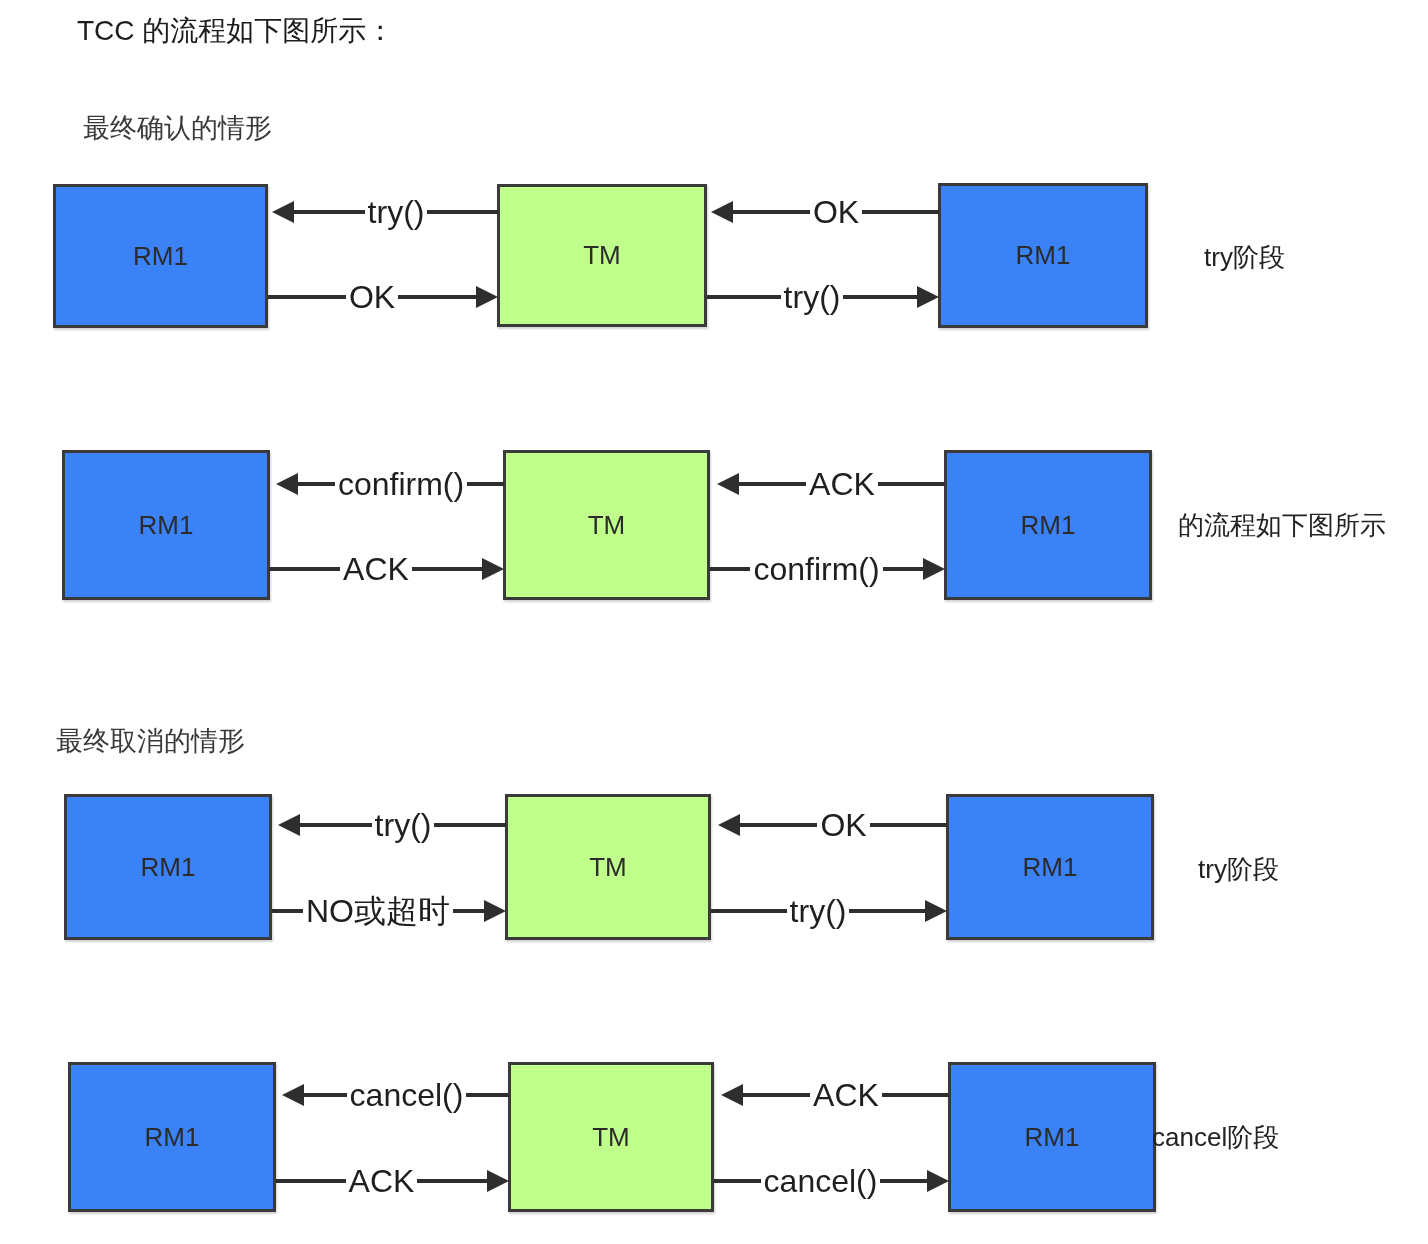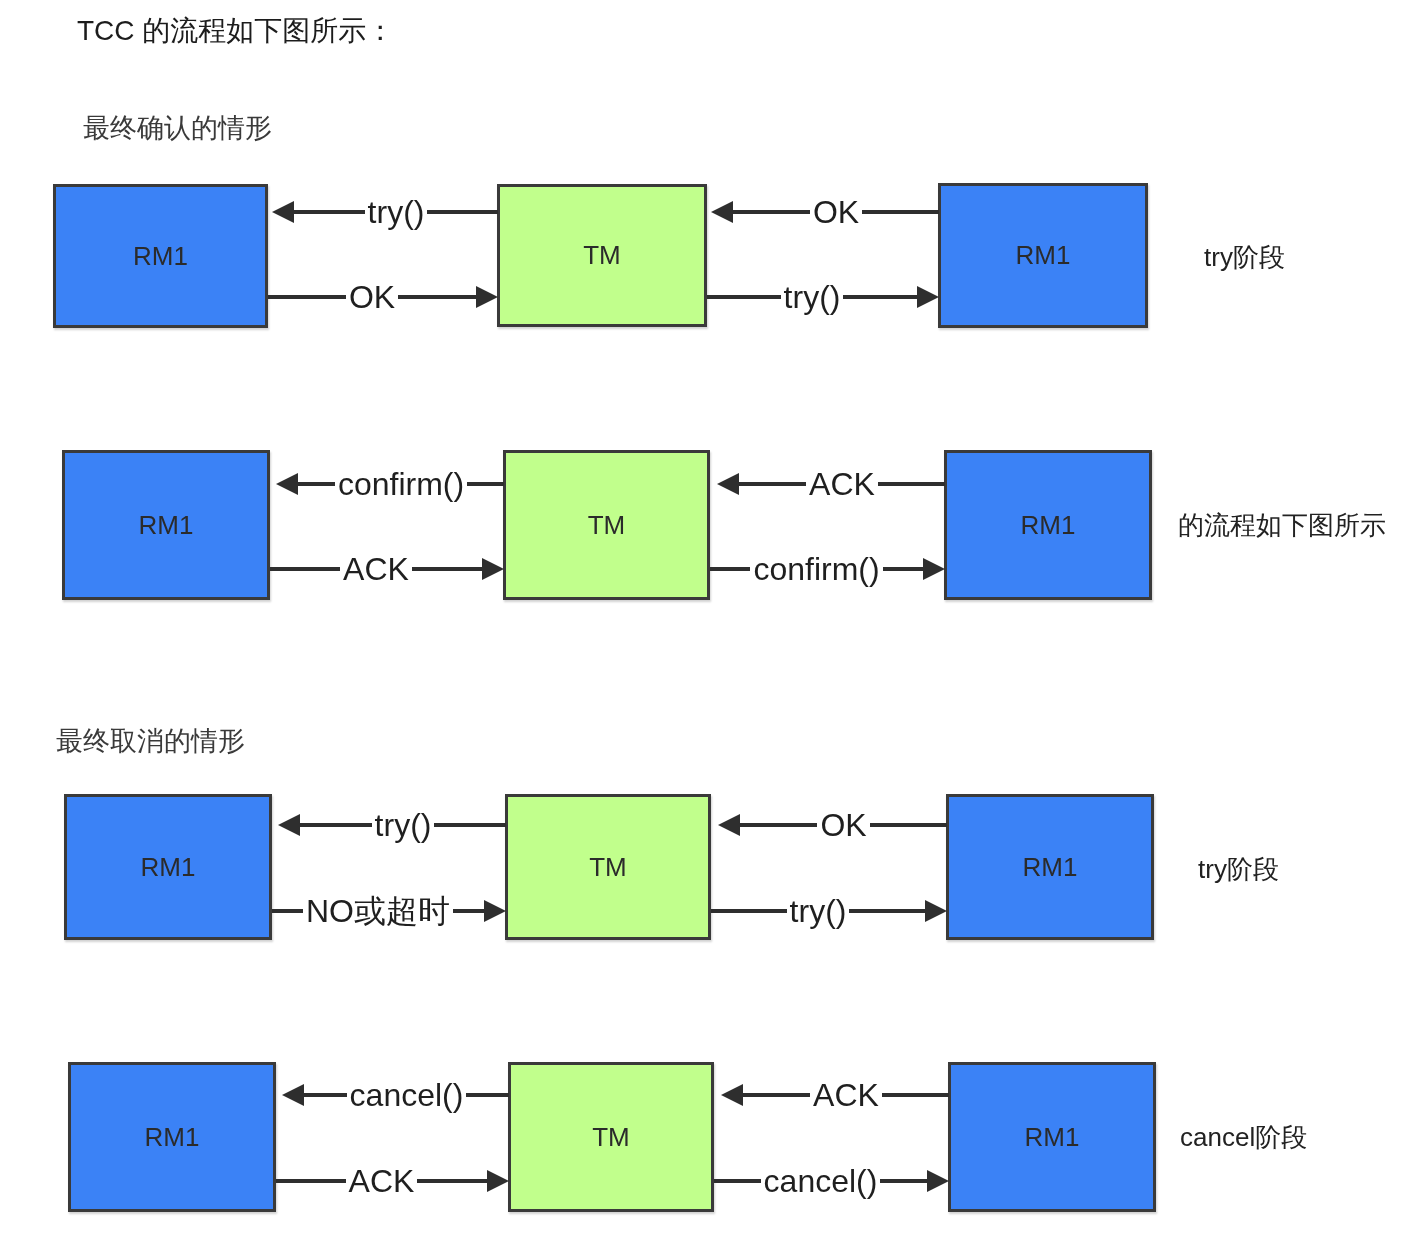--- a/index.html
+++ b/index.html
@@ -280,14 +280,14 @@
     <span class="seg"></span>
   </div>
 
   <div class="arrow" style="left:714px; top:1168px; width:235px;">
     <span class="seg"></span>
     <span class="lbl">cancel()</span>
     <span class="seg"></span>
     <span class="head right"></span>
   </div>
 
-  <div class="phase-label" style="left:1180px; top:1120px;">cancel阶段</div>
+  <div class="phase-label" style="left:1152px; top:1120px;">cancel阶段</div>
 </div>
 
 </body></html>

